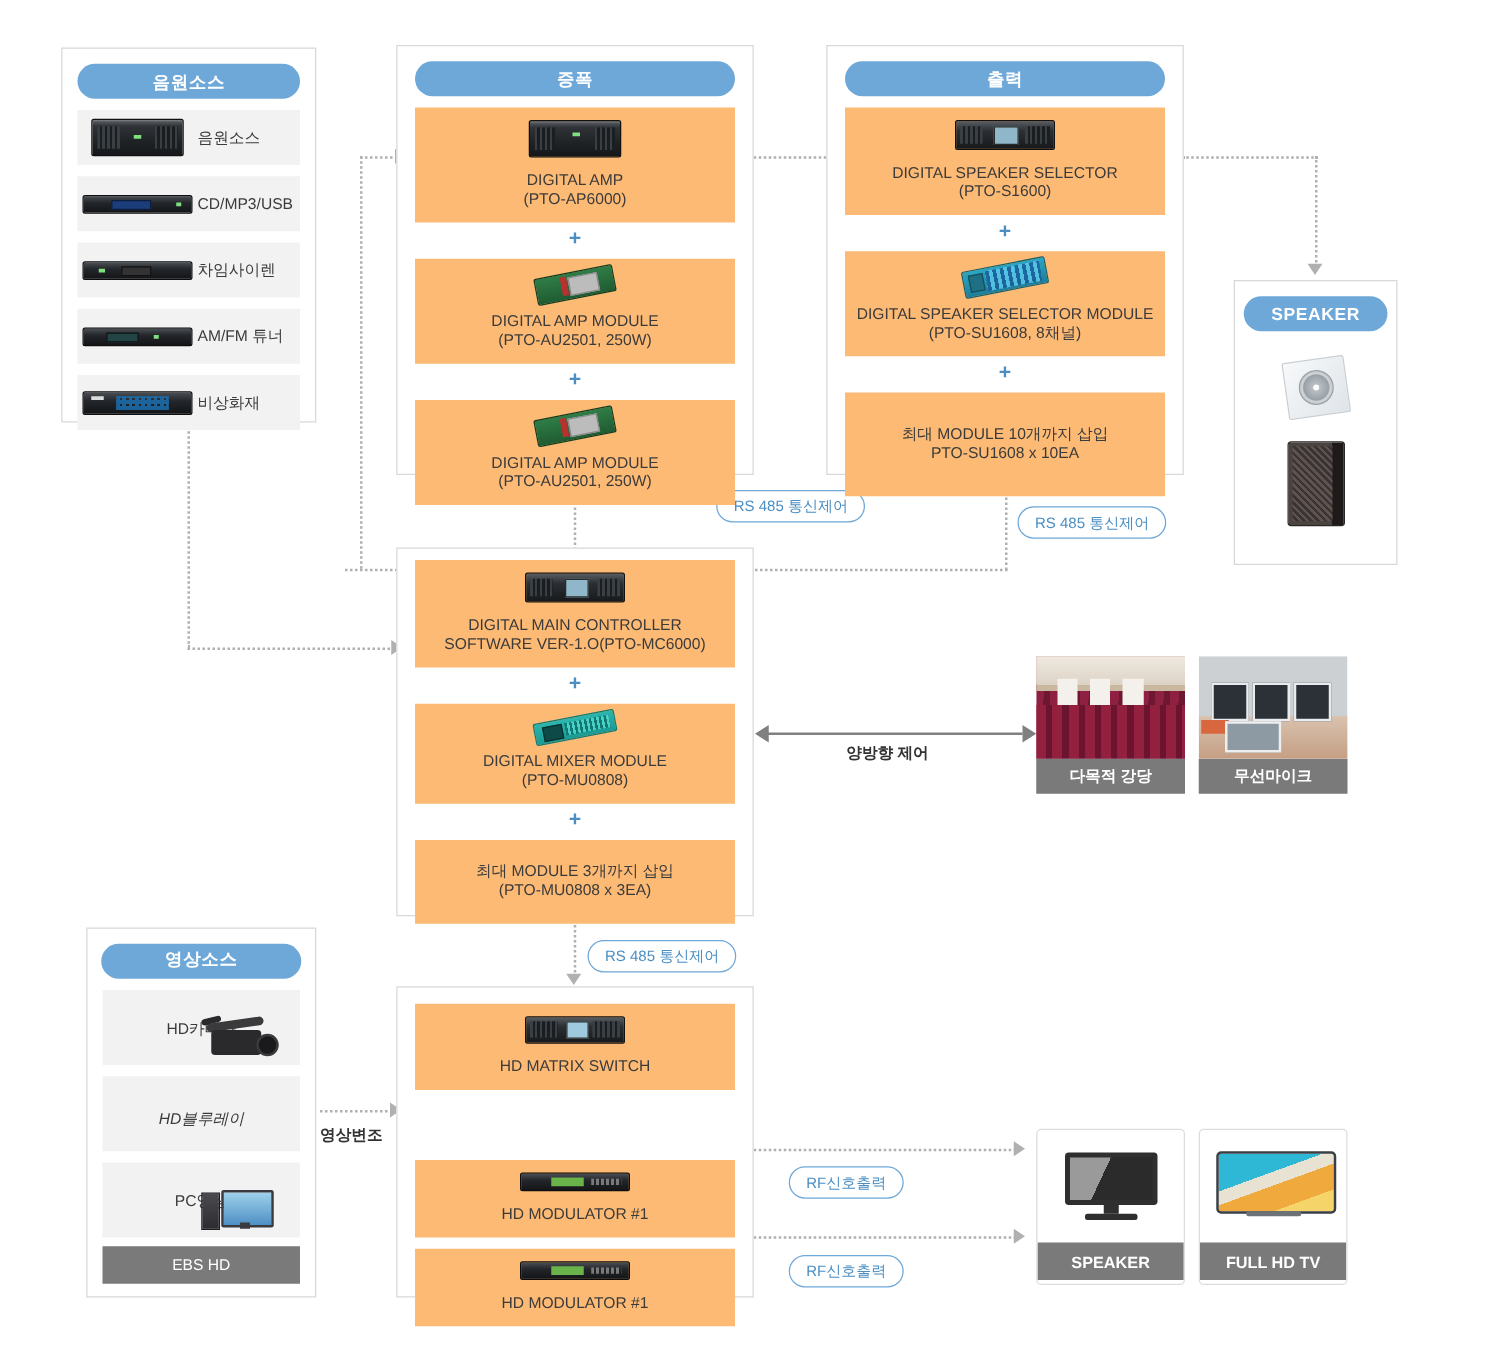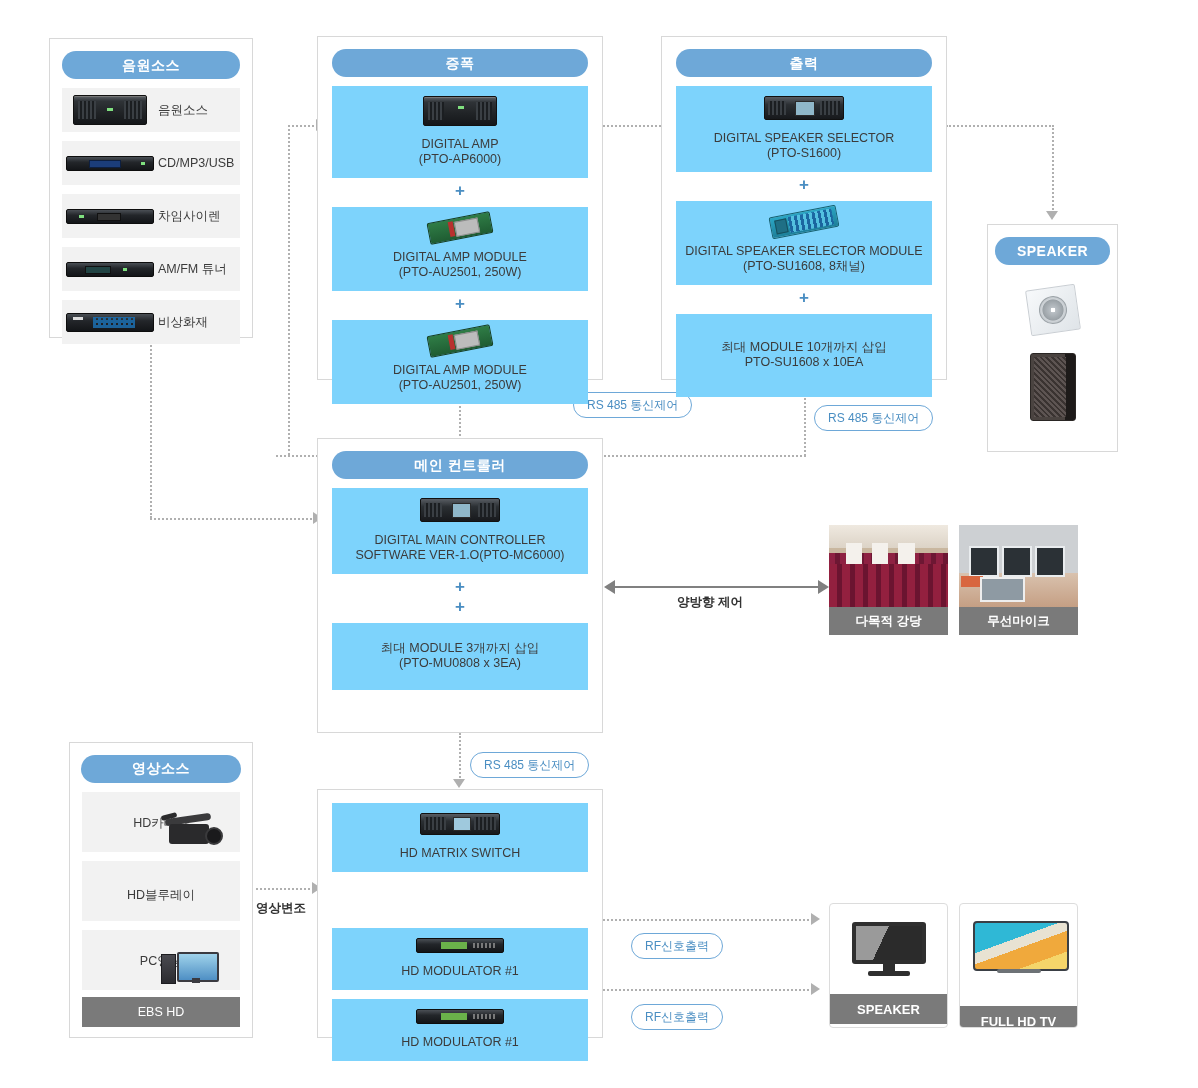--- a/index.html
+++ b/index.html
@@ -18,21 +18,21 @@
     color:#fff;
     border-radius:18px;
     text-align:center;
     font-weight:bold;
     letter-spacing:.5px;
     line-height:28px;
     height:28px;
     font-size:14px;
   }
   .cell{
-    background:#7dd3fc;
+    background:#fdba74;
     margin:9px 14px 0 14px;
     text-align:center;
     color:#3b3b3b;
     font-size:12.5px;
     line-height:15px;
     padding:10px 4px 11px 4px;
     box-sizing:border-box;
   }
   .cell.textonly{padding:18px 4px 19px 4px;}
   .cell .lbl{display:block;white-space:pre-line;}
@@ -358,35 +358,44 @@
         </span>
     </div>
     <div style="display:flex;justify-content:center;margin-top:20px;">
       <span class="spk-box">
           <span class="grille"></span>
         </span>
     </div>
   </div>
 
   <div class="group" style="left:317px;top:438px;width:286px;height:295px;">
-    <div class="grp-head" style="width:256px;">메인 컨트롤러</div>
 
     <div class="cell">
       <span class="thumb">
         <span class="rack rack2u" style="display:inline-block;">
           <span class="vent" style="left:3px;top:4px;width:18px;height:14px;"></span>
           <span class="scr" style="left:31px;top:4px;width:17px;height:13px;"></span>
           <span class="vent" style="right:3px;top:4px;width:18px;height:14px;"></span>
         </span>
       </span>
       <span class="lbl">DIGITAL MAIN CONTROLLER
 SOFTWARE VER-1.O(PTO-MC6000)</span>
     </div>
     <div class="plus">+</div>
 
+    <div class="cell">
+      <span class="thumb">
+        <span class="pcb pcbt" style="display:inline-block;">
+          <span class="chip" style="left:6px;top:3px;width:14px;height:10px;background:#0e4a47;border-color:#083332;"></span>
+          <span class="dots" style="left:24px;top:3px;width:36px;height:10px;background:repeating-linear-gradient(90deg,#0f6f69 0 2px,#4fd6cd 2px 4px);"></span>
+        </span>
+      </span>
+      <span class="lbl">DIGITAL MIXER MODULE
+(PTO-MU0808)</span>
+    </div>
     <div class="plus">+</div>
 
     <div class="cell textonly">
       <span class="lbl">최대 MODULE 3개까지 삽입
 (PTO-MU0808 x 3EA)</span>
     </div>
   </div>
 
   <div class="card" style="left:829px;top:525px;width:119px;height:127px;">
     <div class="pic">
@@ -419,21 +428,21 @@
 
     <div class="vrow">
       <span>
         <span class="cam"><span class="mic"></span><span class="handle"></span><span class="body"></span><span class="lens"></span></span>
       </span>
       <span class="lbl">HD카메라</span>
     </div>
 
     <div class="vrow">
       <span><span class="bluray"></span></span>
-      <span class="lbl" style="margin-top:9px;">HD블루레이</span>
+      <span class="lbl" style="margin-top:9px;font-style:italic;">HD블루레이</span>
     </div>
 
     <div class="vrow">
       <span>
         <span class="pcset"><span class="tower"></span><span class="mon"></span><span class="stand"></span></span>
       </span>
       <span class="lbl">PC영상</span>
     </div>
 
     <div class="greybar">EBS HD</div>
@@ -484,16 +493,16 @@
     </div>
     <div class="cap" style="height:30px;font-size:13px;">SPEAKER</div>
   </div>
   <div class="card bordered" style="left:959px;top:903px;width:119px;height:125px;border-radius:4px;overflow:hidden;">
     <div class="pic">
       <span class="tv">
           <span class="sc"></span>
           <span class="base"></span>
         </span>
     </div>
-    <div class="cap" style="height:30px;font-size:13px;margin-top:12px;">FULL HD TV</div>
+    <div class="cap" style="height:30px;font-size:13px;">FULL HD TV</div>
   </div>
 
 </div>
 
 </body></html>

